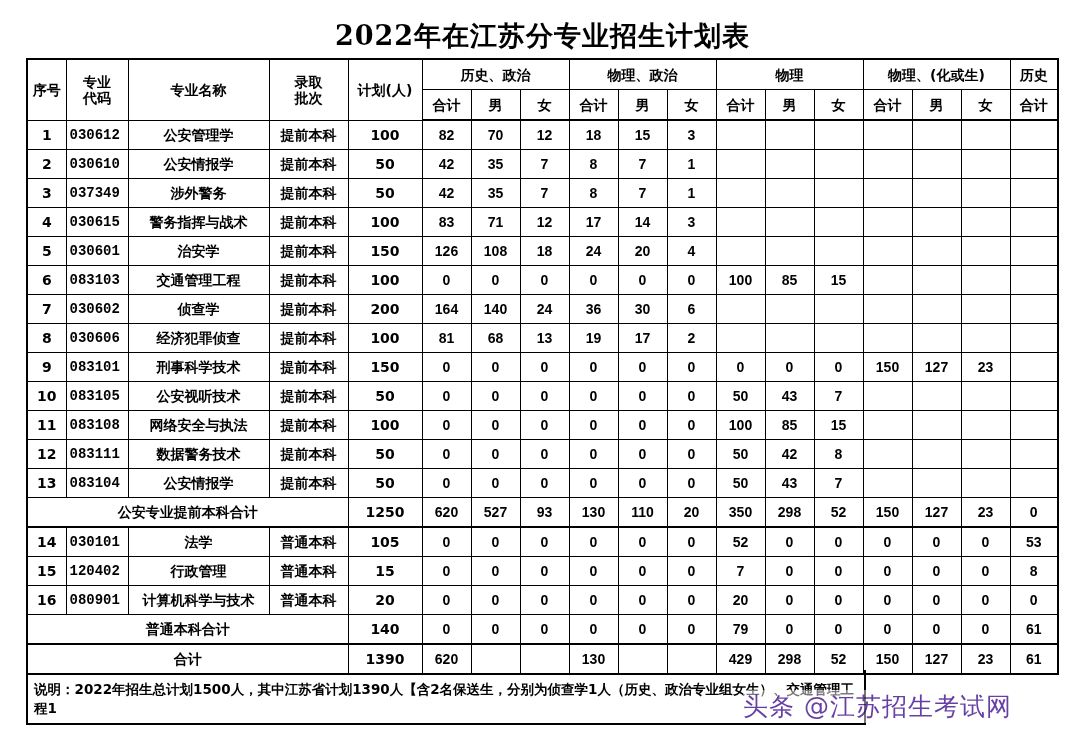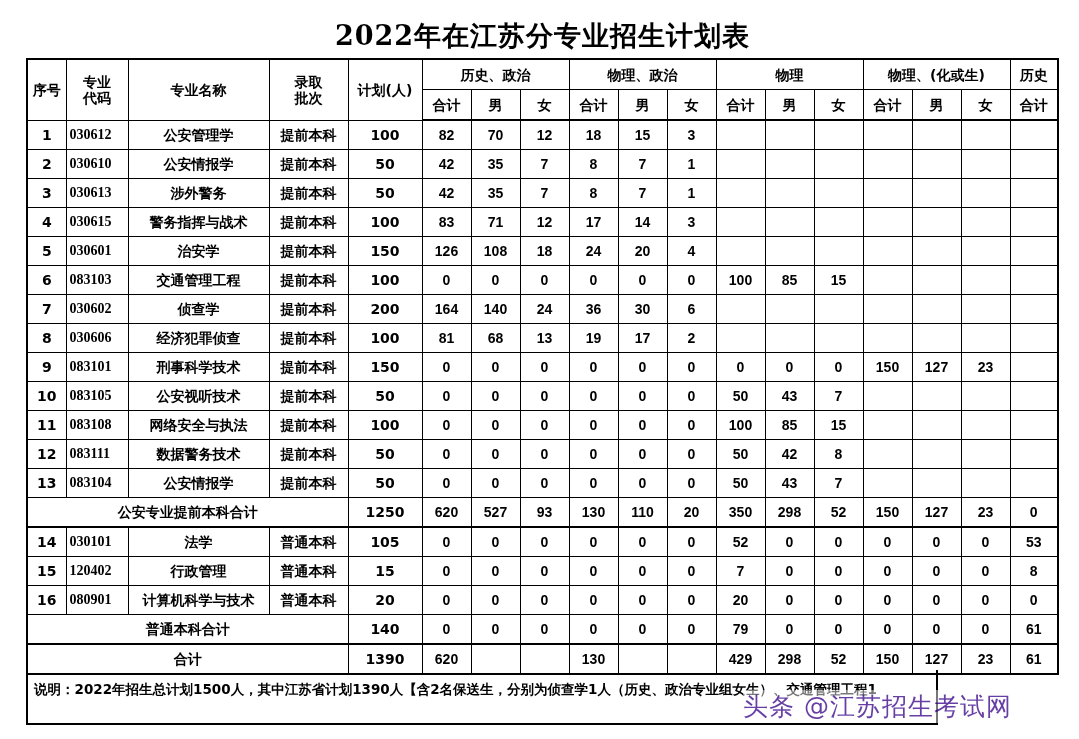--- a/index.html
+++ b/index.html
@@ -7,24 +7,24 @@
          font-family:"DejaVu Sans","Liberation Sans",sans-serif; color:#000; }
   .title { position:absolute; left:0; top:18px; width:1085px; text-align:center;
            font-family:"DejaVu Serif","Liberation Serif",serif; font-weight:bold;
            font-size:27px; letter-spacing:1px; }
   table.plan { position:absolute; left:26px; top:58px; border-collapse:collapse;
                border:2.5px solid #000; table-layout:fixed; }
   table.plan td { border:1px solid #000; text-align:center; vertical-align:middle;
                   font-weight:bold; font-size:14px; padding:0; height:28px;
                   white-space:nowrap; overflow:hidden; line-height:16px; }
   table.plan td.hdr { font-size:14px; height:29px; }
-  table.plan td.code { text-align:left; padding-left:3px; font-family:Liberation Serif, serif; font-size:14px; }
+  table.plan td.code { text-align:left; padding-left:3px; font-family:Liberation Mono, monospace; font-size:14px; }
   table.plan td.num { font-family:"Liberation Sans Narrow","Liberation Sans",sans-serif; font-size:14px; }
   tr.thick-bottom td { border-bottom:2.5px solid #000; }
-  .note { position:absolute; left:26px; top:670px; width:912px; height:55px;
+  .note { position:absolute; left:26px; top:670px; width:840px; height:55px;
           border:2.5px solid #000; border-top:none; box-sizing:border-box;
           padding:10px 6px 0 6px; font-weight:bold; font-size:13.5px; line-height:19px; }
   .watermark { position:absolute; left:743px; top:690px; font-size:25px; color:#4c1d95;
                font-family:"DejaVu Sans",sans-serif; opacity:0.85; letter-spacing:1px;
                background:rgba(255,255,255,0.55); }
 </style>
 </head>
 <body>
 
 <div class="title">2022年在江苏分专业招生计划表</div>
@@ -121,21 +121,21 @@
         <td class="num"></td>
         <td class="num"></td>
         <td class="num"></td>
         <td class="num"></td>
         <td class="num"></td>
         <td class="num"></td>
         <td class="num"></td>
       </tr>
       <tr>
         <td>3</td>
-        <td class="code">030613</td>
+        <td class="code">037349</td>
         <td>涉外警务</td>
         <td>提前本科</td>
         <td>50</td>
         <td class="num">42</td>
         <td class="num">35</td>
         <td class="num">7</td>
         <td class="num">8</td>
         <td class="num">7</td>
         <td class="num">1</td>
         <td class="num"></td>

